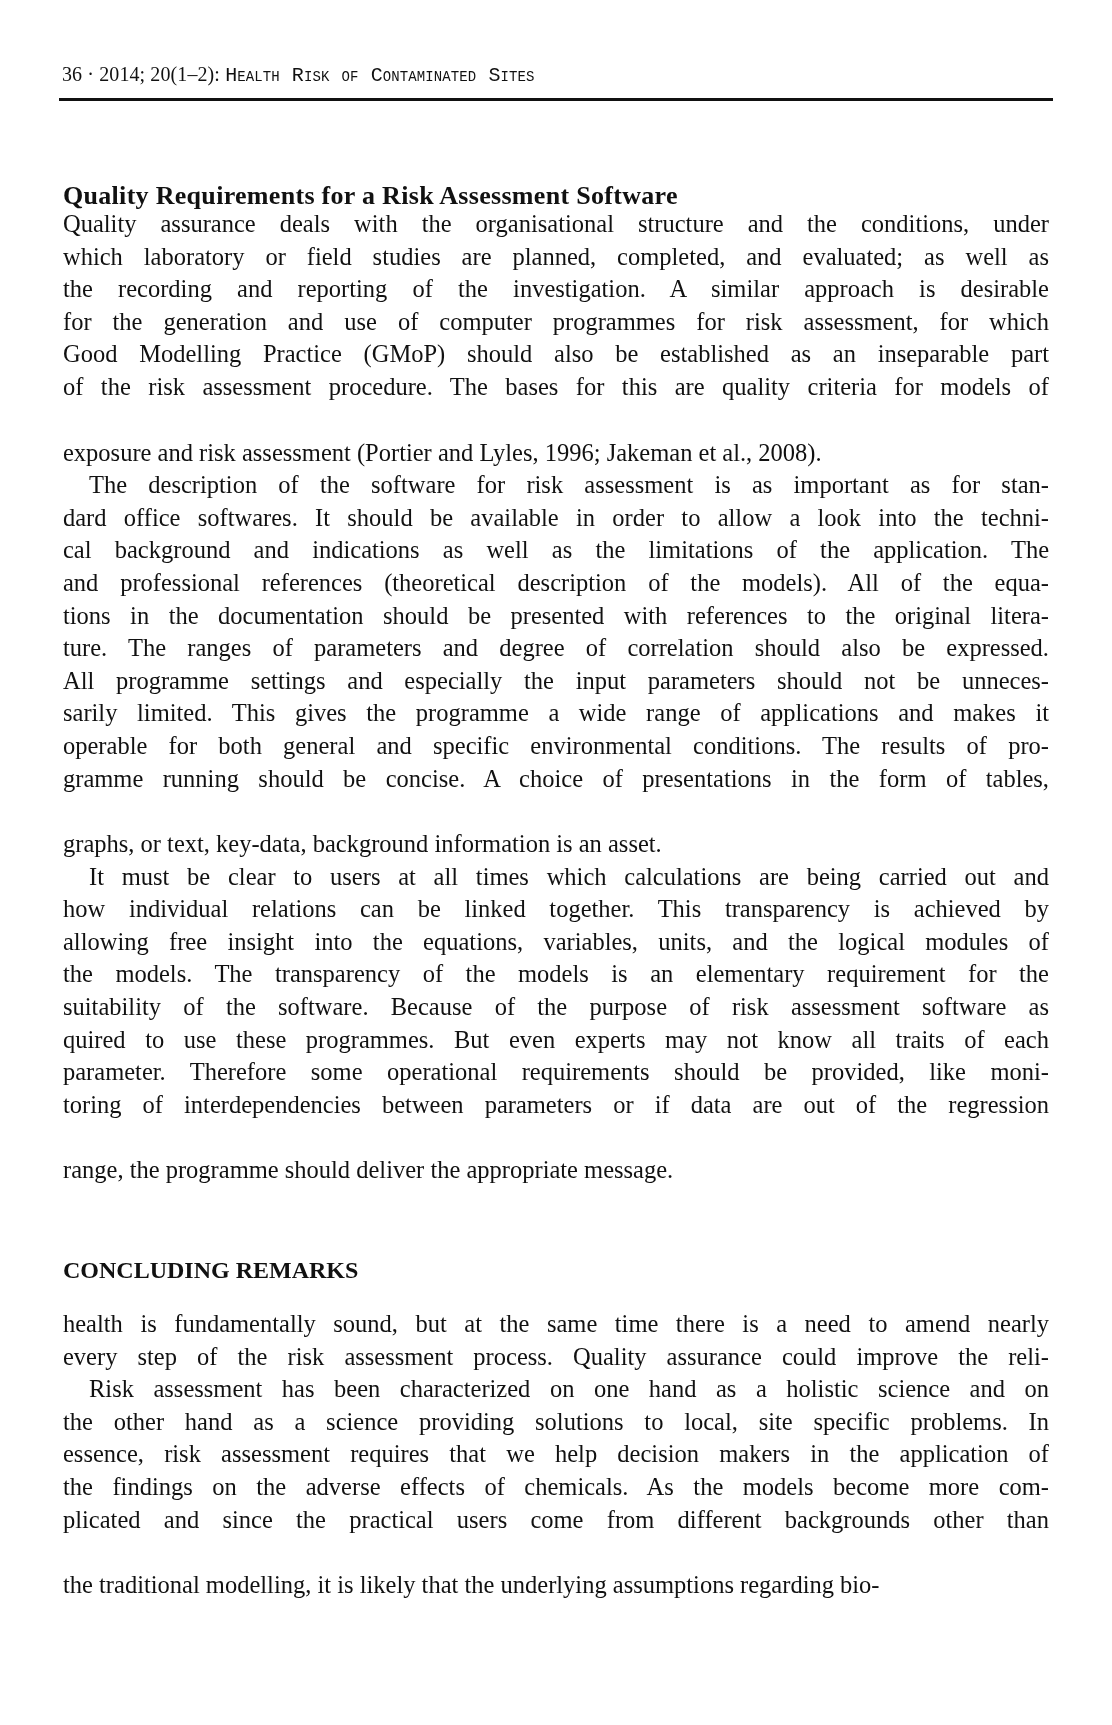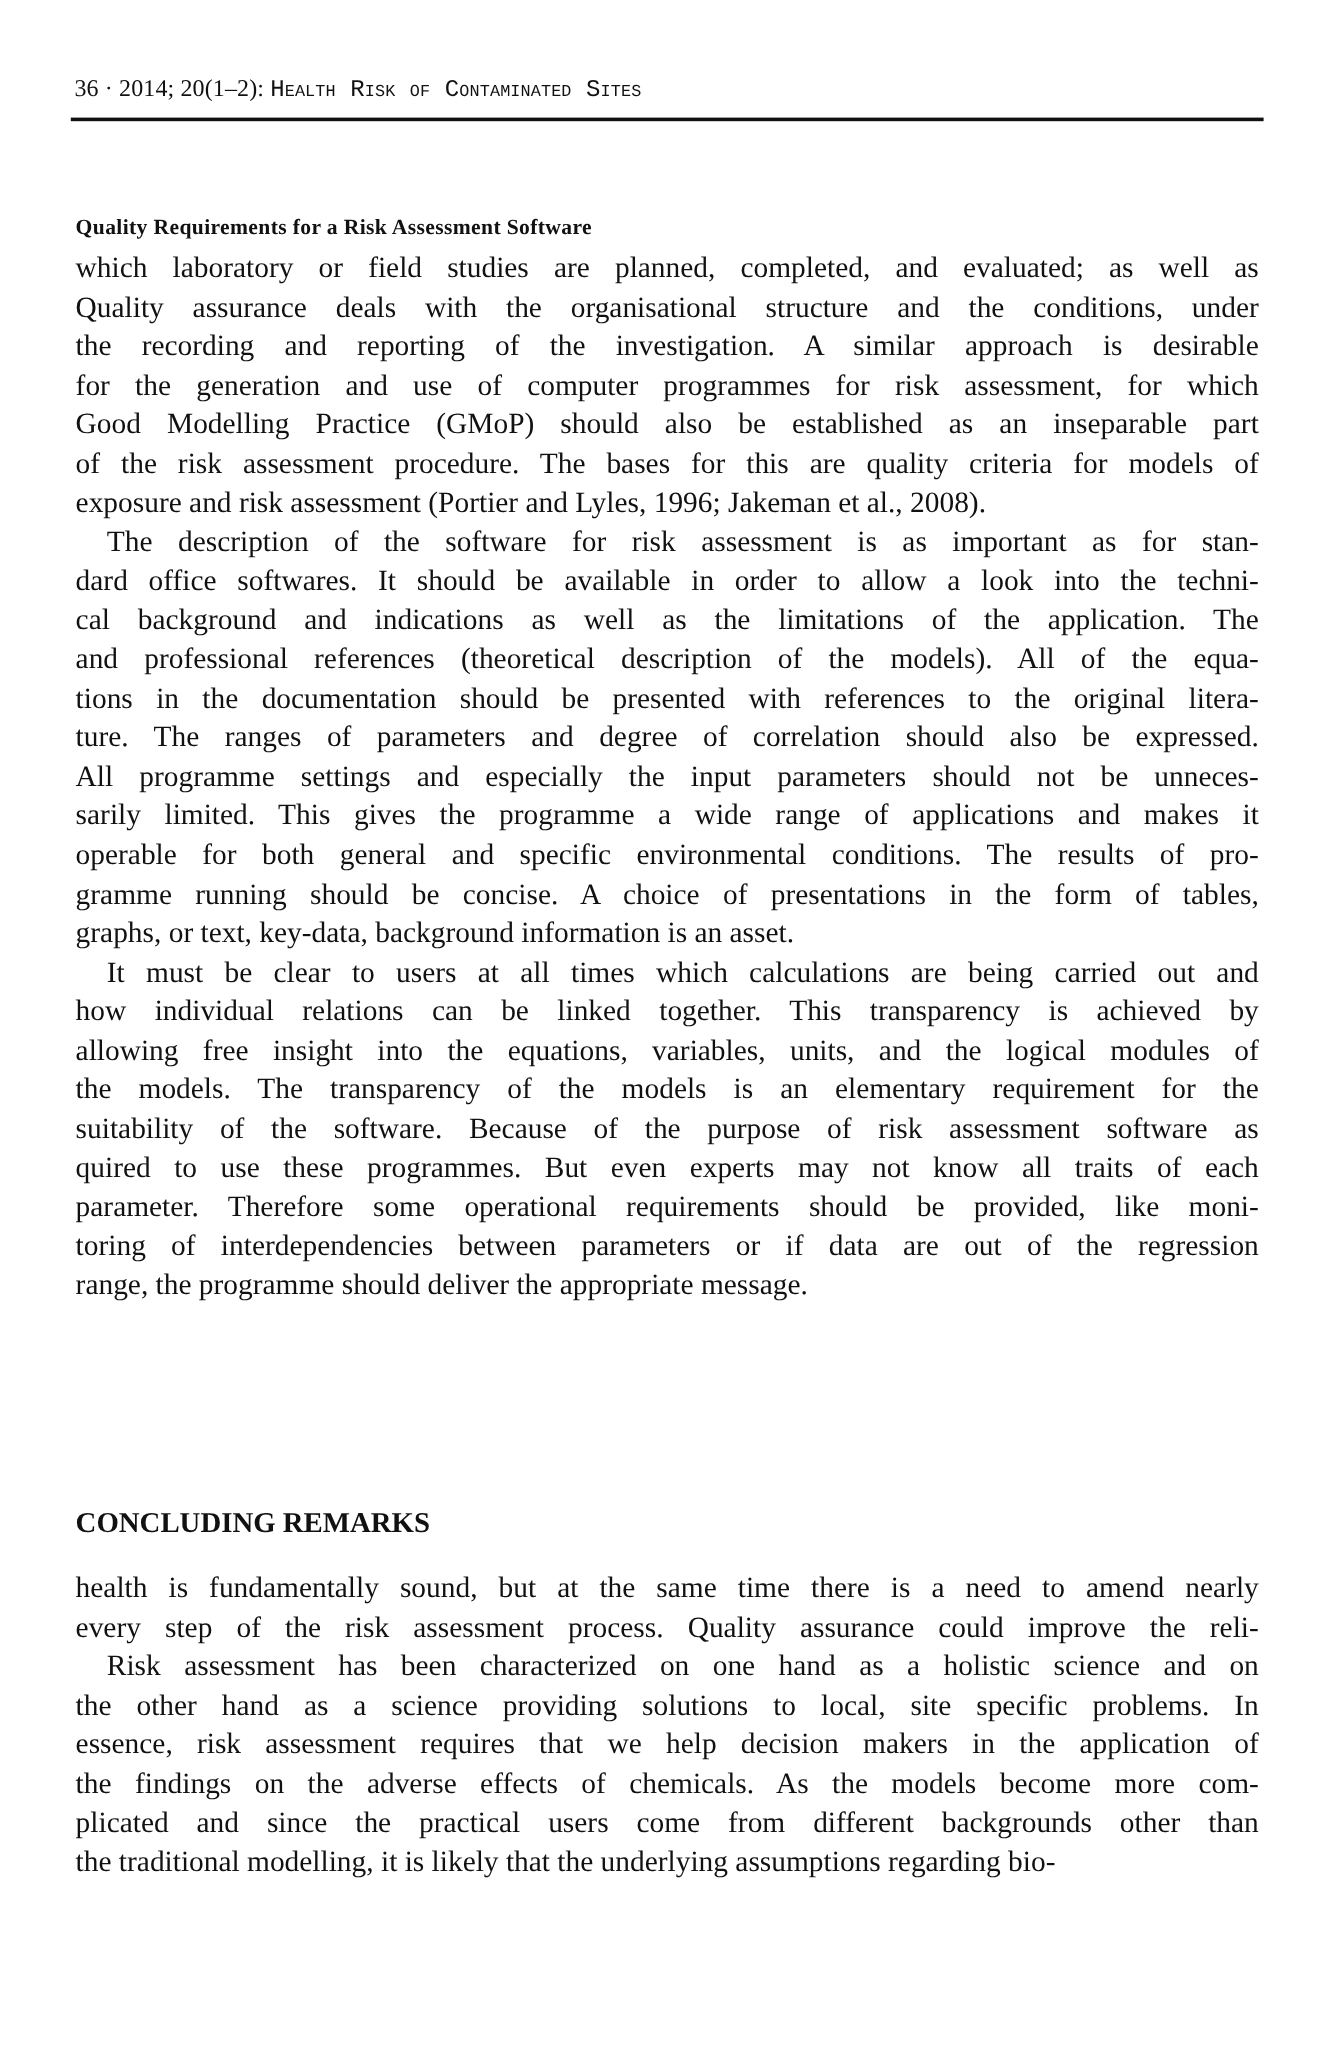--- a/index.html
+++ b/index.html
@@ -9,51 +9,51 @@
   }
   .running-head {
     position: absolute; left: 62px; top: 60px;
     font-size: 20px; line-height: 28px; white-space: nowrap; letter-spacing: 0.1px;
   }
   .running-head .sc { font-variant: small-caps; font-family: Liberation Mono, monospace; }
   .head-rule {
     position: absolute; left: 59px; top: 98px; width: 994px; height: 3px; background: #111111;
   }
   .section-heading {
-    position: absolute; left: 63px; font-weight: bold; font-size: 18px; line-height: 32px; white-space: nowrap;
+    position: absolute; left: 63px; font-weight: bold; font-size: 26px; line-height: 32px; white-space: nowrap;
   }
   #h-quality { top: 158px; letter-spacing: 0.3px; }
   #h-conclude { top: 1234px; font-size: 24px; }
   .para { position: absolute; left: 63px; width: 986px; }
   .line {
     display: block; height: 32.6px; line-height: 32.6px;
     font-size: 24.5px; text-align: justify; text-align-last: justify;
     white-space: nowrap; overflow: visible;
   }
-  .line.last { text-align-last: left; }
+  .line.last { text-align-last: left; margin-top: 33px; }
   .line.indent { padding-left: 26px; }
   #p1 { top: 208px; }
   #p4 { top: 1308px; }
 </style>
 </head>
 <body>
 
 <div class="running-head">
   <span>36</span>
   <span>·</span>
   <span>2014; 20(1–2):</span>
   <span class="sc">Health Risk of Contaminated Sites</span>
 </div>
 <div class="head-rule"></div>
 
 <h2 id="h-quality" class="section-heading">Quality Requirements for a Risk Assessment Software</h2>
 <div id="p1" class="para">
     <p style="margin: 0px;">
+      <span class="line">Quality assurance deals with the organisational structure and the conditions, under</span>
       <span class="line">which laboratory or field studies are planned, completed, and evaluated; as well as</span>
-      <span class="line">Quality assurance deals with the organisational structure and the conditions, under</span>
       <span class="line">the recording and reporting of the investigation. A similar approach is desirable</span>
       <span class="line">for the generation and use of computer programmes for risk assessment, for which</span>
       <span class="line">Good Modelling Practice (GMoP) should also be established as an inseparable part</span>
       <span class="line">of the risk assessment procedure. The bases for this are quality criteria for models of</span>
       <span class="line last">exposure and risk assessment (Portier and Lyles, 1996; Jakeman et al., 2008).</span>
     </p>
     <p style="margin: 0px;">
       <span class="line indent">The description of the software for risk assessment is as important as for stan-</span>
       <span class="line">dard office softwares. It should be available in order to allow a look into the techni-</span>
       <span class="line">cal background and indications as well as the limitations of the application. The</span>

